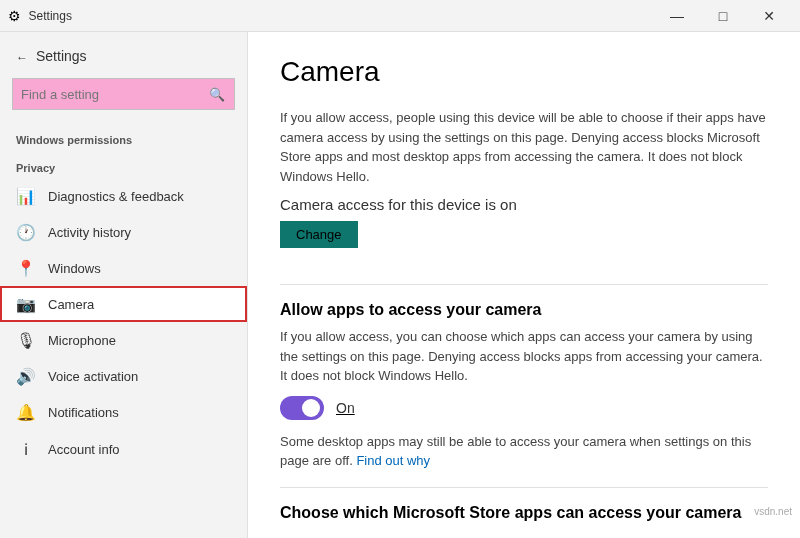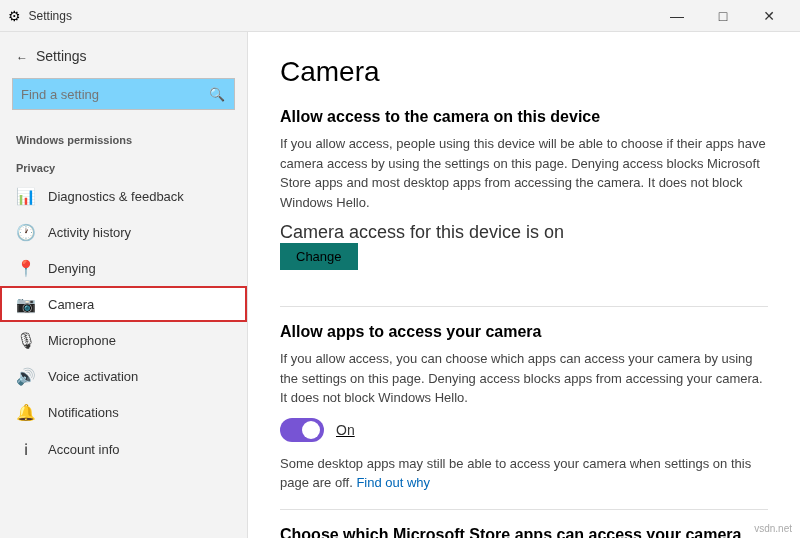--- a/index.html
+++ b/index.html
@@ -73,21 +73,21 @@
       font-size: 14px;
       color: #333;
     }
     .sidebar-back-arrow {
       font-size: 12px;
     }
     .search-box {
       margin: 6px 12px 12px 12px;
       display: flex;
       align-items: center;
-      background: #7dd3fc;
+      background: #f9a8d4;
       border: 1px solid #c0c0c0;
       padding: 4px 8px;
       height: 32px;
     }
     .search-input {
       border: none;
       outline: none;
       flex: 1;
       font-size: 13px;
       color: #555;
@@ -147,22 +147,23 @@
       color: #000;
       margin-bottom: 8px;
     }
     .section-desc {
       font-size: 13px;
       color: #444;
       line-height: 1.5;
       margin-bottom: 10px;
     }
     .status-line {
-      font-size: 18px;
-      color: #333;
+      font-size: 15px;
+      color: #333;
+      margin-bottom: 8px;
     }
     .change-btn {
       background: #0f766e;
       border: none;
       padding: 6px 16px;
       font-size: 13px;
       cursor: pointer;
       color: #000;
       margin-bottom: 20px;
     }
@@ -211,21 +212,21 @@
     }
     .link {
       color: #0067b8;
       text-decoration: none;
       font-size: 13px;
     }
 
     
     .watermark {
       position: fixed;
-      bottom: 4px;
+      bottom: 21px;
       right: 8px;
       font-size: 10px;
       color: #aaa;
       z-index: 100;
     }
   </style>
 </head>
 <body>
 
 <div class="title-bar">
@@ -262,21 +263,21 @@
       <span>Diagnostics &amp; feedback</span>
     </div>
     <div class="nav-item">
       <span class="nav-icon">🕐</span>
       <span>Activity history</span>
     </div>
 
 
     <div class="nav-item">
       <span class="nav-icon">📍</span>
-      <span>Denying</span>
+      <span>Windows</span>
     </div>
     <div class="nav-item active">
       <span class="nav-icon">📷</span>
       <span>Camera</span>
     </div>
     <div class="nav-item">
       <span class="nav-icon">🎙</span>
       <span>Microphone</span>
     </div>
     <div class="nav-item">
@@ -290,21 +291,20 @@
     <div class="nav-item">
       <span class="nav-icon">ℹ</span>
       <span>Account info</span>
     </div>
   </div>
 
   <div class="main-content">
     <h1 class="page-title">Camera</h1>
 
     
-    <div class="section-title">Allow access to the camera on this device</div>
     <p class="section-desc">If you allow access, people using this device will be able to choose if their apps have camera access by using the settings on this page. Denying access blocks Microsoft Store apps and most desktop apps from accessing the camera. It does not block Windows Hello.</p>
     <p class="status-line">Camera access for this device is on</p>
     <button class="change-btn">Change</button>
 
     <hr class="divider">
 
     
     <div class="section-title">Allow apps to access your camera</div>
     <p class="section-desc">If you allow access, you can choose which apps can access your camera by using the settings on this page. Denying access blocks apps from accessing your camera. It does not block Windows Hello.</p>
     <div class="toggle-row">

